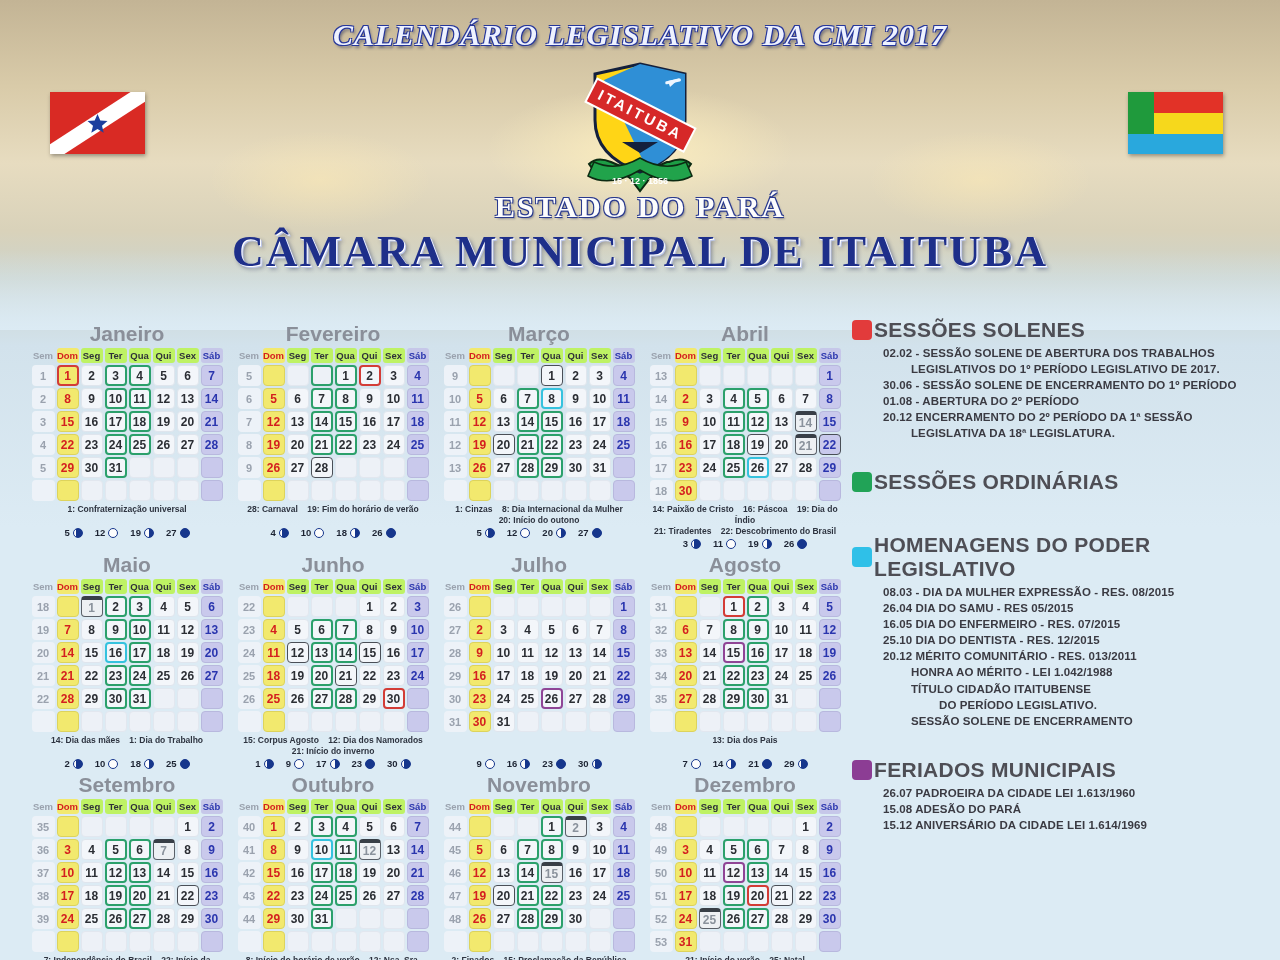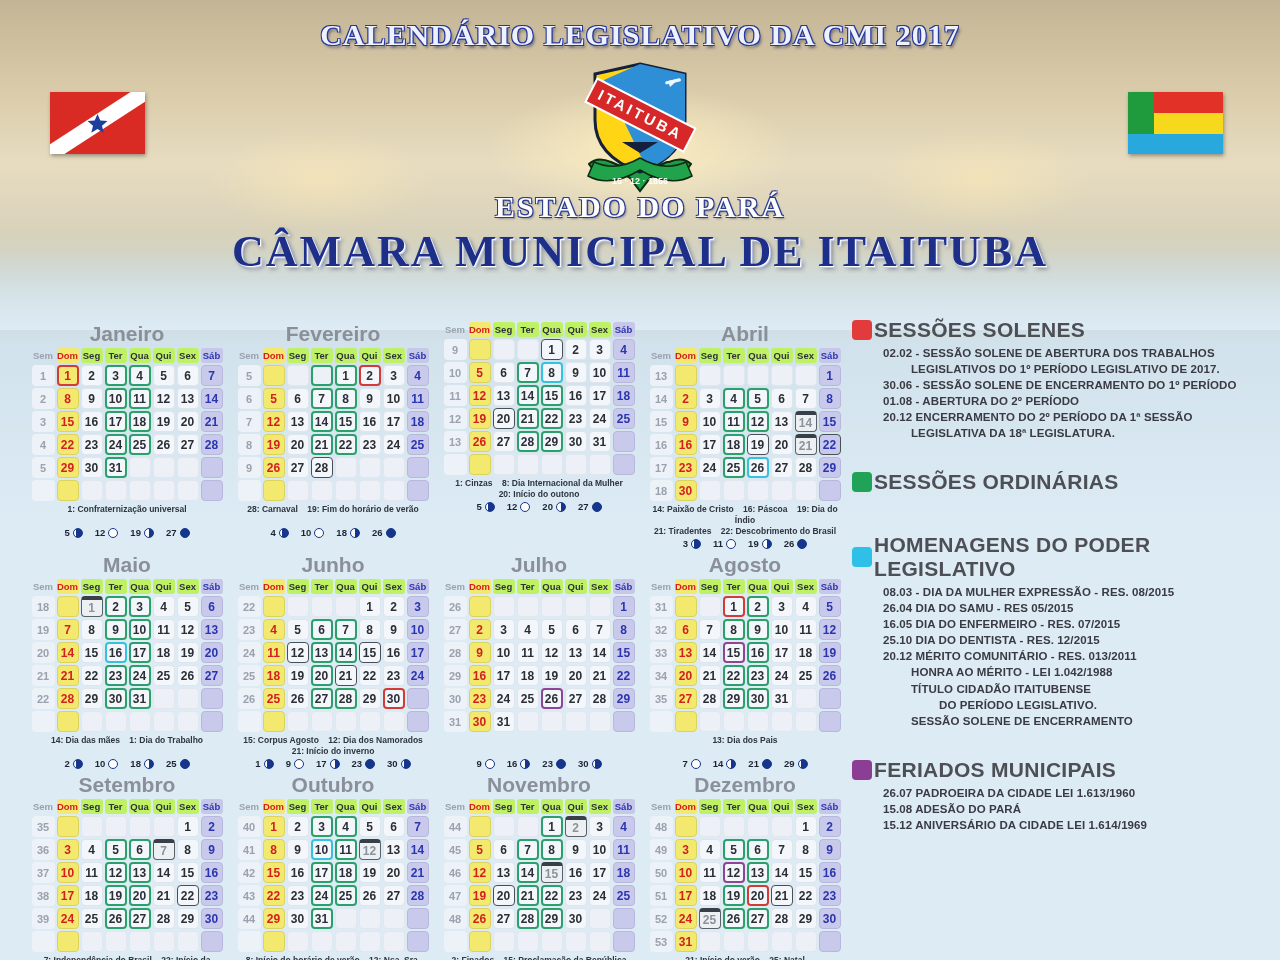--- a/index.html
+++ b/index.html
@@ -10,21 +10,21 @@
       radial-gradient(220px 90px at 640px 150px, rgba(255,240,190,.85), rgba(255,240,190,0) 70%),
       radial-gradient(160px 70px at 320px 180px, rgba(255,235,180,.5), rgba(255,235,180,0) 70%),
       radial-gradient(160px 70px at 980px 180px, rgba(255,235,180,.5), rgba(255,235,180,0) 70%),
       linear-gradient(180deg,#c3b495 0%,#d9cba9 9%,#e7dcc0 17%,#d9d2ba 24%,#ccd4cd 29%,#d2e2ec 36%,#dcebf4 55%,#dcebf4 100%);
   }
   .hdr-fade{position:absolute;left:0;top:250px;width:1280px;height:80px;
     background:linear-gradient(180deg,rgba(220,235,244,0),#dcebf4);}
 
   .page-title{
     position:absolute;top:18px;left:0;width:1280px;text-align:center;
-    font-family:"Liberation Serif",serif;font-weight:bold;
+    font-family:"Liberation Serif",serif;font-style:italic;font-weight:bold;
     font-size:30px;letter-spacing:1px;color:#eef2ff;
     text-shadow:-1px -1px 0 #27379b,1px -1px 0 #27379b,-1px 1px 0 #27379b,1px 1px 0 #27379b,2px 3px 3px rgba(30,40,90,.55);
   }
   .estado{
     position:absolute;top:190px;left:0;width:1280px;text-align:center;
     font-family:"Liberation Serif",serif;font-weight:bold;font-size:30px;letter-spacing:2px;color:#fdfdfd;
     text-shadow:-1px -1px 0 #2a3a8e,1px -1px 0 #2a3a8e,-1px 1px 0 #2a3a8e,1px 1px 0 #2a3a8e,2px 2px 2px rgba(30,40,90,.4);
   }
   .camara{
     position:absolute;top:226px;left:0;width:1280px;text-align:center;
@@ -285,20 +285,21 @@
           <div class="moonnum">18</div>
           <span class="moon hf"></span>
         </div>
         <div class="moonitem">
           <div class="moonnum">26</div>
           <span class="moon fl"></span>
         </div>
       </div>
     </div>
     <div class="month">
+      <div class="month-title">Março</div>
       <div class="mgrid">
         <div class="hcell h-sem">Sem</div>
         <div class="hcell h-dom">Dom</div>
         <div class="hcell h-wd">Seg</div>
         <div class="hcell h-wd">Ter</div>
         <div class="hcell h-wd">Qua</div>
         <div class="hcell h-wd">Qui</div>
         <div class="hcell h-wd">Sex</div>
         <div class="hcell h-sab">Sáb</div>
         <div class="wnum">9</div>

